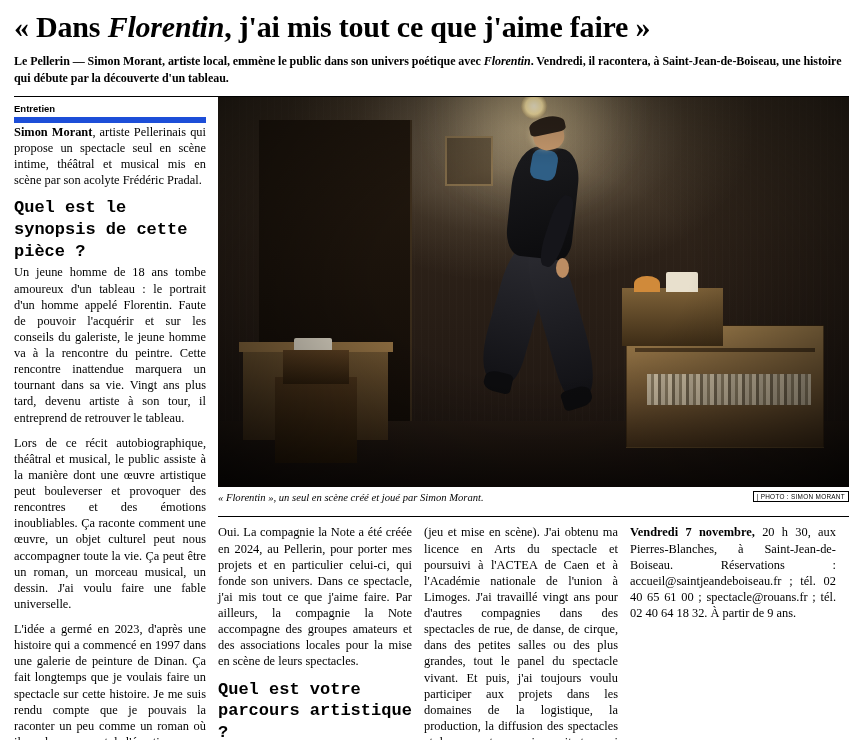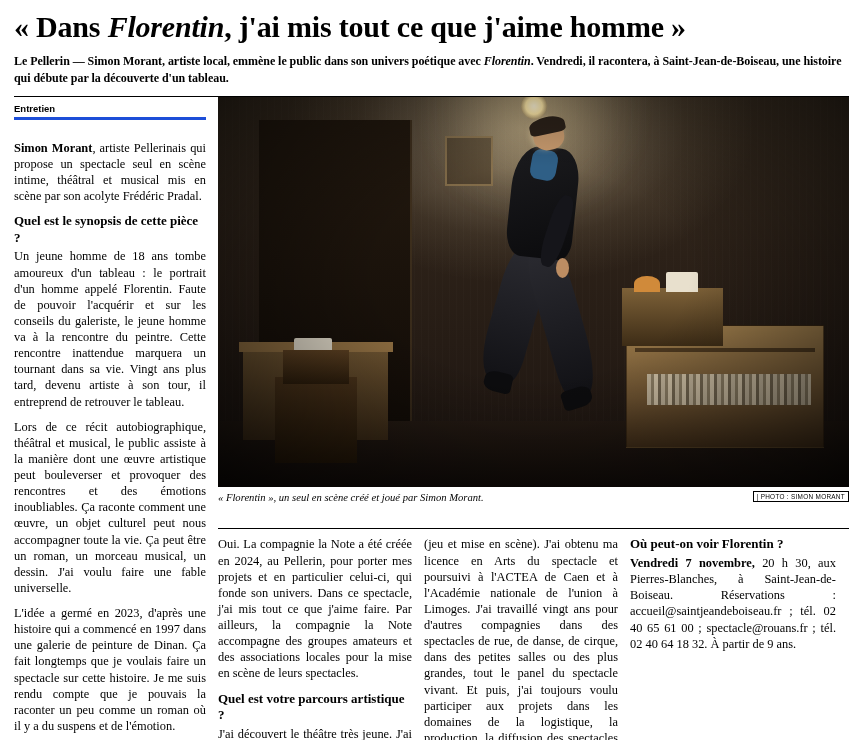--- a/index.html
+++ b/index.html
@@ -58,54 +58,55 @@
   }
   .col-right-wrap {
     flex: 1;
   }
   .kicker {
     font-family: "Liberation Sans", sans-serif;
     font-size: 9.5px;
     font-weight: bold;
     padding-top: 6px;
     padding-bottom: 3px;
-    border-bottom: 3px solid #1d4ed8;
-    margin-bottom: 20px;
+    border-bottom: 6px solid #1d4ed8;
+    margin-bottom: 1px;
   }
   .body-text {
     font-size: 12.4px;
     line-height: 1.30;
     text-align: justify;
     hyphens: auto;
     margin: 0 0 9px 0;
   }
   .body-text.lead b { font-weight: bold; }
   .question {
-    font-size: 13px;
+    font-size: 17px;
     line-height: 1.28;
     font-weight: bold;
     margin: 0 0 2px 0;
+    font-family: Liberation Mono, monospace;
   }
   .photo-wrap {
     position: relative;
     width: 100%;
   }
   .photo {
     position: relative;
     width: 100%;
     height: 390px;
     background: #120d0a;
     overflow: hidden;
   }
   .caption-row {
     display: flex;
     align-items: flex-start;
     justify-content: space-between;
     margin-top: 4px;
-    padding-bottom: 24px;
+    padding-bottom: 12px;
     border-bottom: 1px solid #000;
     text-align: center;
   }
   .caption {
     font-size: 10.6px;
     font-style: italic;
     line-height: 1.3;
   }
   .credit {
     font-family: "Liberation Sans", sans-serif;
@@ -368,21 +369,21 @@
     position:absolute; inset:0;
     background: radial-gradient(ellipse at 50% 45%, rgba(0,0,0,0) 35%, rgba(0,0,0,0.55) 85%, rgba(0,0,0,0.75) 100%);
     pointer-events: none;
   }
 </style>
 </head>
 <body>
 
 <div class="page">
 
-  <h1 class="headline"><span>« Dans </span><span class="it">Florentin</span><span>, j'ai mis tout ce que j'aime homme »</span></h1>
+  <h1 class="headline"><span>« Dans </span><span class="it">Florentin</span><span>, j'ai mis tout ce que j'aime faire »</span></h1>
 
   <p class="standfirst"><span>Le Pellerin —</span><span> Simon Morant, artiste local, emmène le public dans son univers poétique avec </span><span class="it">Florentin</span><span>. Vendredi, il racontera, à Saint-Jean-de-Boiseau, une histoire qui débute par la découverte d'un tableau.</span></p>
 
   <div class="rule"></div>
 
   <div class="content">
 
     <div class="col col-1">
       <div class="kicker">Entretien</div>
 
@@ -442,20 +443,19 @@
           <p class="body-text">Oui. La compagnie la Note a été créée en 2024, au Pellerin, pour porter mes projets et en particulier celui-ci, qui fonde son univers. Dans ce spectacle, j'ai mis tout ce que j'aime faire. Par ailleurs, la compagnie la Note accompagne des groupes amateurs et des associations locales pour la mise en scène de leurs spectacles.</p>
           <p class="question">Quel est votre parcours artistique ?</p>
           <p class="body-text">J'ai découvert le théâtre très jeune. J'ai suivi une formation de comédien</p>
         </div>
 
         <div class="lc lc-2">
           <p class="body-text">(jeu et mise en scène). J'ai obtenu ma licence en Arts du spectacle et poursuivi à l'ACTEA de Caen et à l'Académie nationale de l'union à Limoges. J'ai travaillé vingt ans pour d'autres compagnies dans des spectacles de rue, de danse, de cirque, dans des petites salles ou des plus grandes, tout le panel du spectacle vivant. Et puis, j'ai toujours voulu participer aux projets dans les domaines de la logistique, la production, la diffusion des spectacles et des concerts, ce qui se voit et ce qui ne se voit pas, les coulisses et la scène. Aujourd'hui, je peux produire un projet de A à Z.</p>
         </div>
 
         <div class="lc lc-3">
-          <p class="question"><span>Où peut-on voir </span><span class="it">Florentin</span><span> ?</span></p>
           <p class="body-text"><b>Vendredi 7 novembre,</b><span> 20 h 30, aux Pierres-Blanches, à Saint-Jean-de-Boiseau. Réservations : accueil@saintjeandeboiseau.fr ; tél. 02 40 65 61 00 ; spectacle@rouans.fr ; tél. 02 40 64 18 32. À partir de 9 ans.</span></p>
         </div>
       </div>
 
     </div>
   </div>
 </div>
 
 </body></html>

